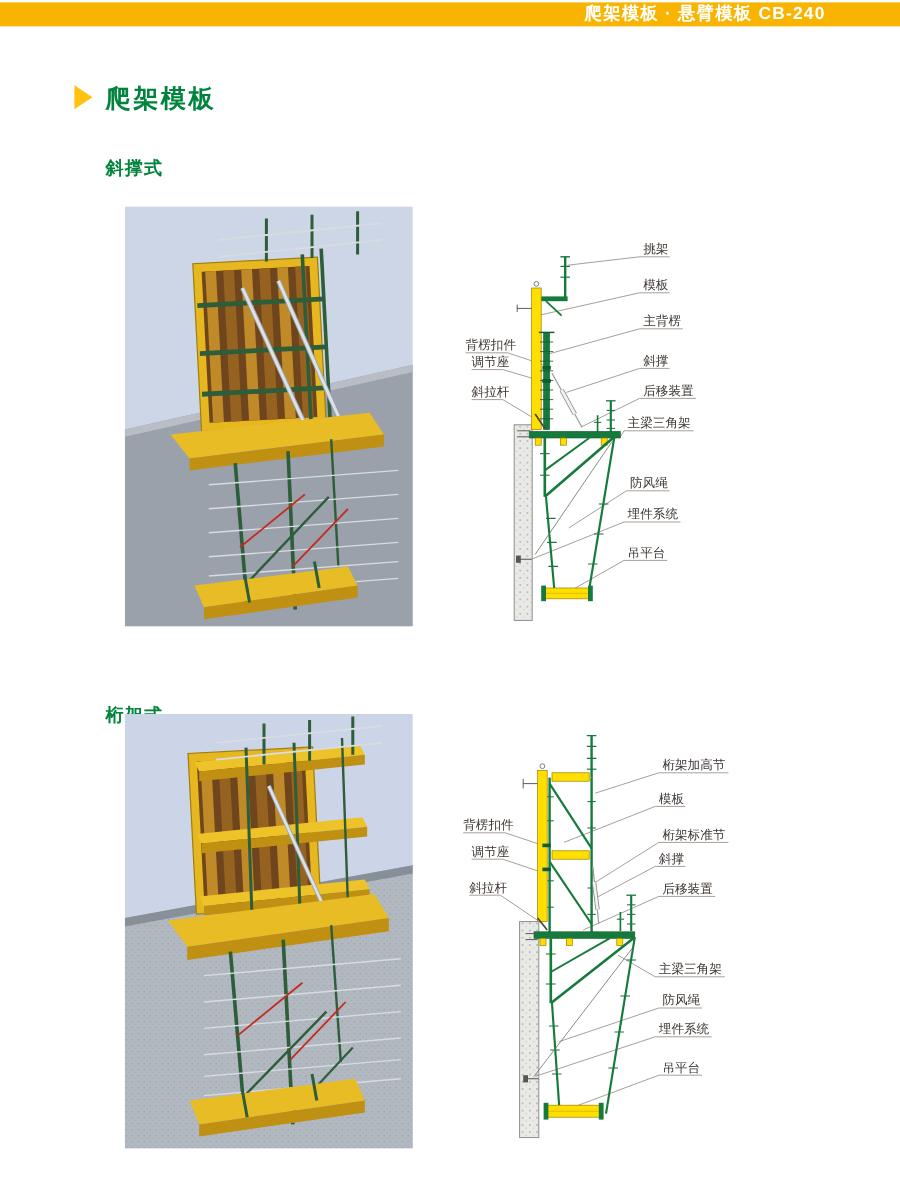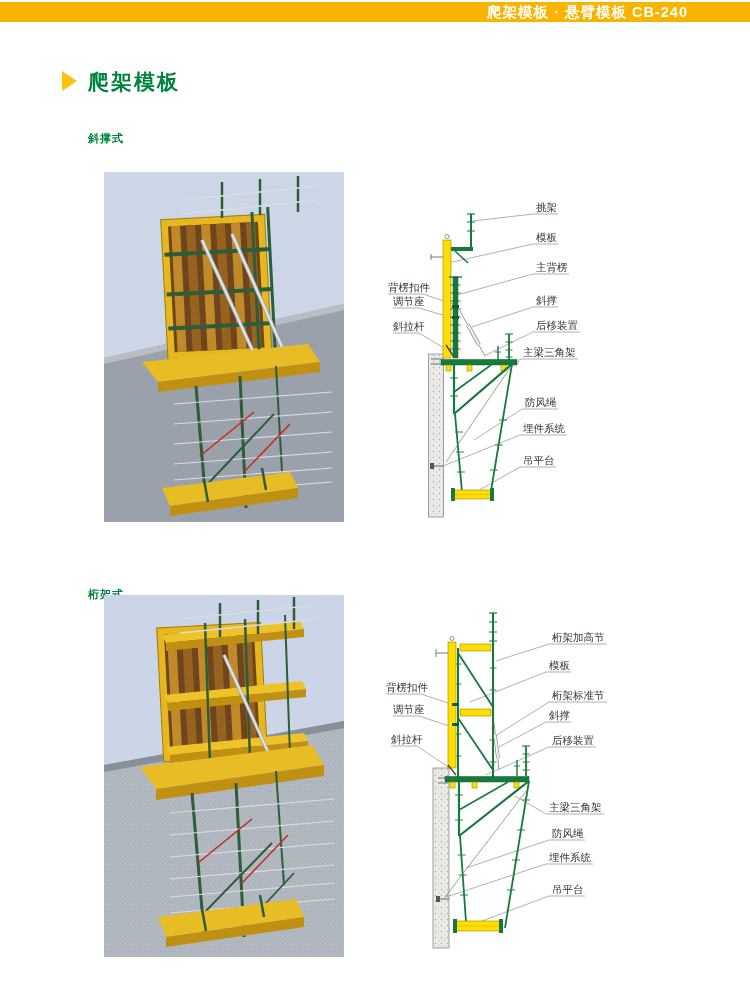--- a/index.html
+++ b/index.html
@@ -6,21 +6,21 @@
   .page{position:relative;width:750px;height:984px;background:#ffffff;overflow:hidden;
         font-family:"Liberation Sans",sans-serif;}
   .topbar{position:absolute;left:0;top:2px;width:750px;height:20px;background:#F8B400;}
   .topbar .bartitle{position:absolute;right:62px;top:0;line-height:20px;color:#ffffff;
         font-size:14.5px;font-weight:bold;letter-spacing:1px;}
   .main-title{position:absolute;left:62px;top:68px;height:26px;}
   .tri{position:absolute;left:0;top:3px;width:0;height:0;
         border-left:15px solid #FFC20E;border-top:10px solid transparent;border-bottom:10px solid transparent;}
   .main-title h1{position:absolute;left:26px;top:0;margin:0;font-size:21px;font-weight:bold;
         color:#00843D;white-space:nowrap;letter-spacing:2px;}
-  .sec-head{position:absolute;left:88px;font-size:11px;font-weight:bold;color:#00843D;
+  .sec-head{position:absolute;left:88px;font-size:15px;font-weight:bold;color:#00843D;
         white-space:nowrap;letter-spacing:1px;}
   #sec1-head{top:131px;} #sec2-head{top:587px;}
   .photo{position:absolute;}
   #photo1{left:104px;top:172px;width:240px;height:350px;}
   #photo2{left:104px;top:595px;width:240px;height:362px;}
   .diagram{position:absolute;}
   #diagram1{left:381px;top:172px;width:265px;height:352px;}
   #diagram2{left:384px;top:598px;width:282px;height:360px;}
   svg{display:block;}
   .lbl{font-family:"Liberation Sans",sans-serif;font-size:10.5px;fill:#3b3430;}

